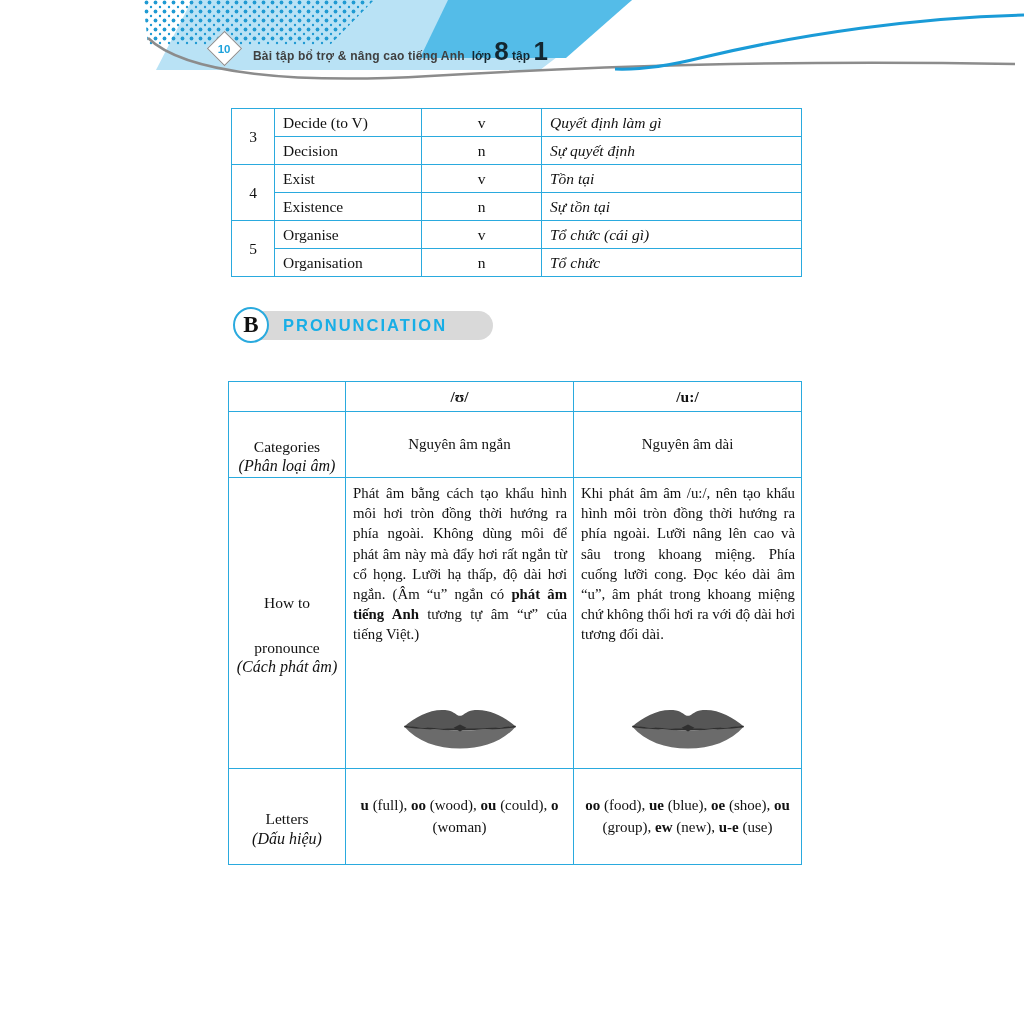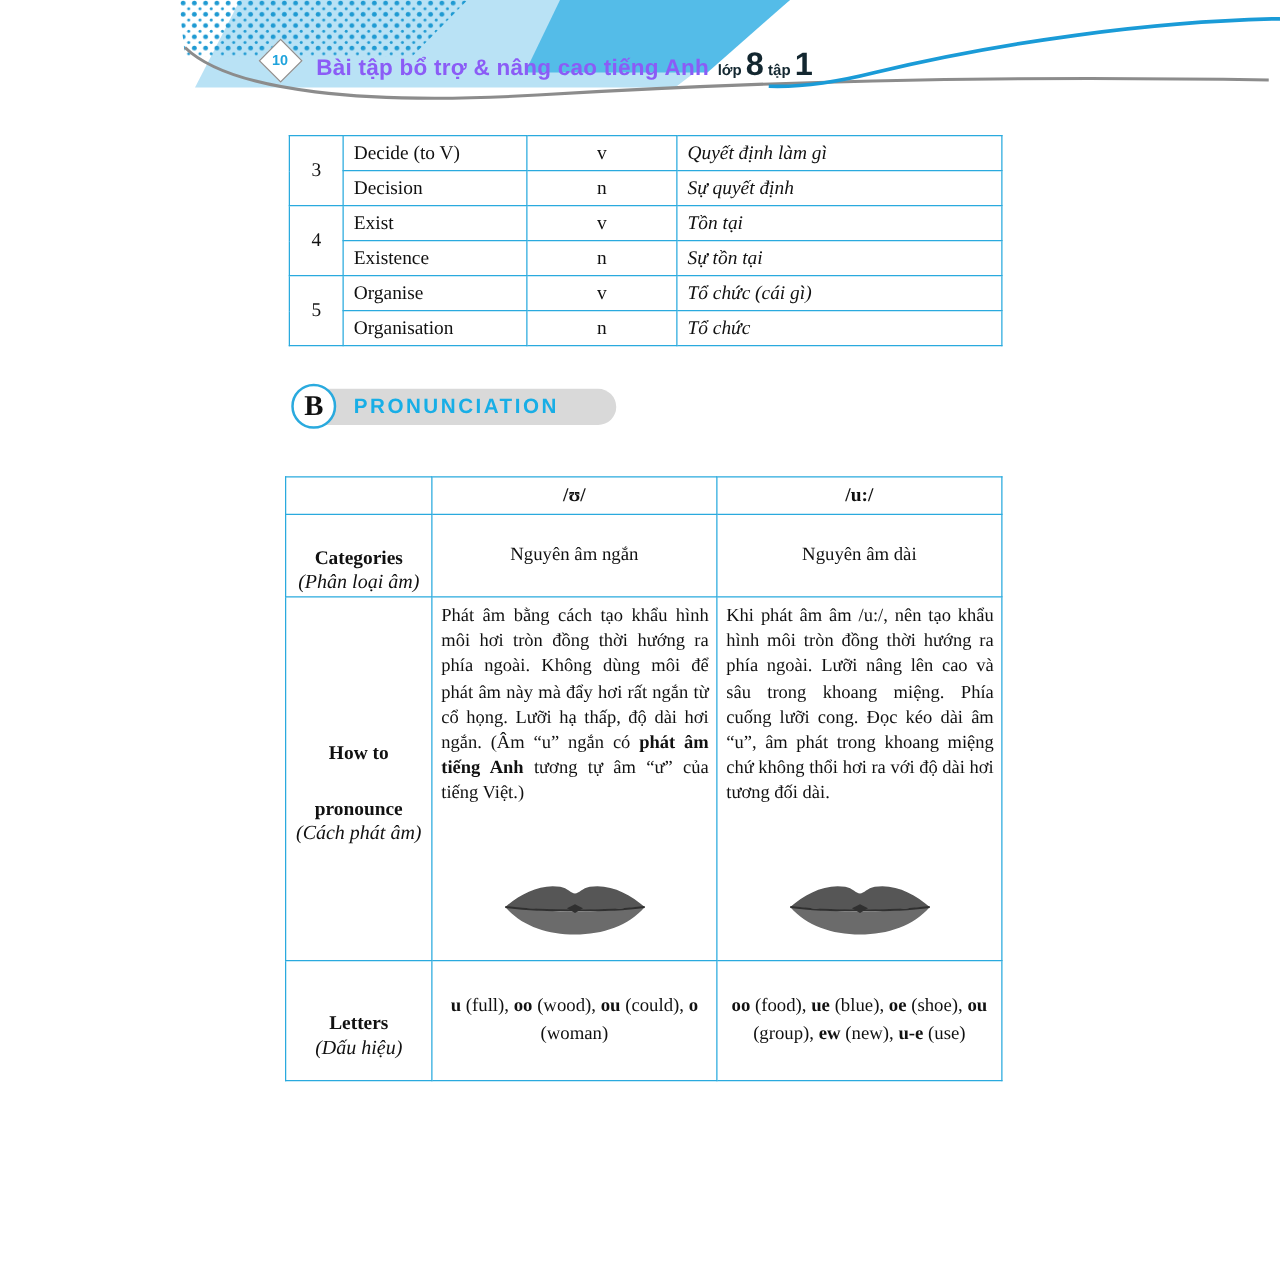--- a/index.html
+++ b/index.html
@@ -19,21 +19,21 @@
   }
   .diamond-num {
     transform:rotate(-45deg);
     font-family:"Liberation Sans","DejaVu Sans",sans-serif;
     font-size:11.5px; font-weight:bold; color:#1fa3dc;
   }
   .header-title {
     position:absolute; left:253px; top:36px; display:flex; align-items:baseline;
     font-family:"Liberation Sans","DejaVu Sans",sans-serif; white-space:nowrap;
   }
-  .ht-main { font-size:18px; font-weight:bold; color:#8b5cf6; letter-spacing:0.2px; }
+  .ht-main { font-size:12px; font-weight:bold; color:#404040; letter-spacing:0.2px; }
   .ht-suffix { margin-left:7px; color:#132730; }
   .ht-word { font-size:12px; font-weight:bold; }
   .ht-big  { font-size:26px; font-weight:bold; }
 
   
   table { border-collapse:collapse; table-layout:fixed; }
   .vocab {
     position:absolute; left:231px; top:108px; width:570px;
     font-size:15.5px;
   }
@@ -65,21 +65,21 @@
   
   .pron {
     position:absolute; left:228px; top:381px; width:573px; font-size:15px;
   }
   .pron td { border:1.5px solid #2aaade; }
   .pron .r-head td { height:30px; text-align:center; font-weight:bold; font-size:15.5px; }
   .pron .r-cat td { height:50px; text-align:center; }
   .pron .r-howto td { height:291px; }
   .pron .r-letters td { height:52px; text-align:center; line-height:1.45; padding:15px 8px; }
   .c-label { text-align:center; }
-  .lbl-b { font-weight:bold; font-size:15.5px; line-height:1.25;margin-top:25px; }
+  .lbl-b { font-weight:normal; font-size:15.5px; line-height:1.25;margin-top:25px; }
   .lbl-i { font-style:italic; font-size:16px; line-height:1.3; }
   .howto-cell { vertical-align:top; position:relative; }
   .howto-text {
     padding:5px 6px 0 7px; text-align:justify;
     font-size:14.8px; line-height:1.36;
   }
   .bd { font-weight:bold; }
   .lips { position:absolute; bottom:9px; left:0; right:0; text-align:center; }
 </style>
 </head>

